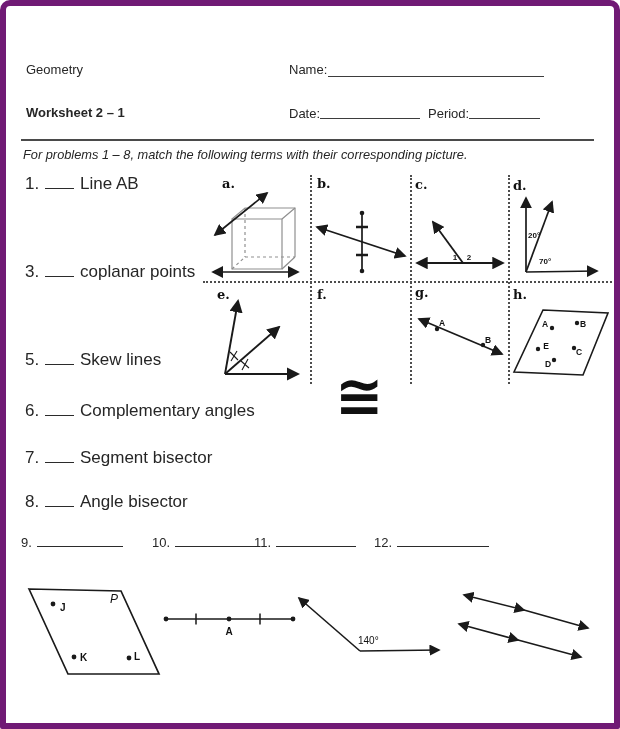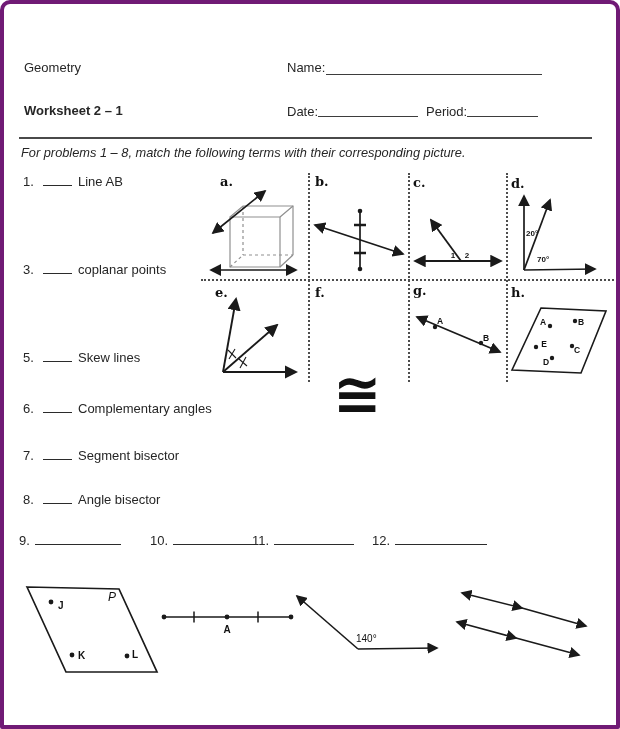--- a/index.html
+++ b/index.html
@@ -1,25 +1,25 @@
 <!DOCTYPE html>
 <html><head>
 <meta charset="utf-8">
 <style>
   html,body{margin:0;padding:0;background:#fff;}
   .page{position:relative;width:620px;height:729px;background:#fff;box-sizing:border-box;
-        border:4px solid #701a75;border-radius:10px 10px 2px 2px;overflow:hidden;
+        border:6px solid #701a75;border-radius:10px 10px 2px 2px;overflow:hidden;
         font-family:"Liberation Sans",sans-serif;color:#262626;}
   .abs{position:absolute;}
   .t{font-size:13px;line-height:15px;}
   .bold{font-weight:bold;text-align:center;}
   .line{position:absolute;height:0;border-bottom:1.5px solid #3d3d3d;}
   .sep{position:absolute;height:0;border-bottom:2px solid #4a4a4a;}
   .instr{position:absolute;font-style:italic;font-size:12.8px;}
-  .mitem{position:absolute;left:19px;font-size:13px;white-space:nowrap;}
+  .mitem{position:absolute;left:19px;font-size:17px;white-space:nowrap;}
   .mnum{display:inline-block;width:20px;}
   .blank{display:inline-block;width:29px;height:13px;border-bottom:1.3px solid #2b2b2b;margin-right:6px;}
   .sitem{position:absolute;font-size:13px;white-space:nowrap;}
   .ansline{display:inline-block;height:12px;border-bottom:1.4px solid #2b2b2b;margin-left:5px;}
   .vdash{position:absolute;width:0;border-left:2px dotted #4d4d4d;}
   .hdash{position:absolute;height:0;border-top:2px dotted #4d4d4d;}
   .plabel{position:absolute;font-family:"DejaVu Serif",serif;font-weight:bold;font-size:13px;color:#111;}
   .congruent{position:absolute;left:329px;top:361px;font-size:58px;font-weight:bold;line-height:1;
              font-family:"DejaVu Sans",sans-serif;color:#111;}
   svg{position:absolute;overflow:visible;}

